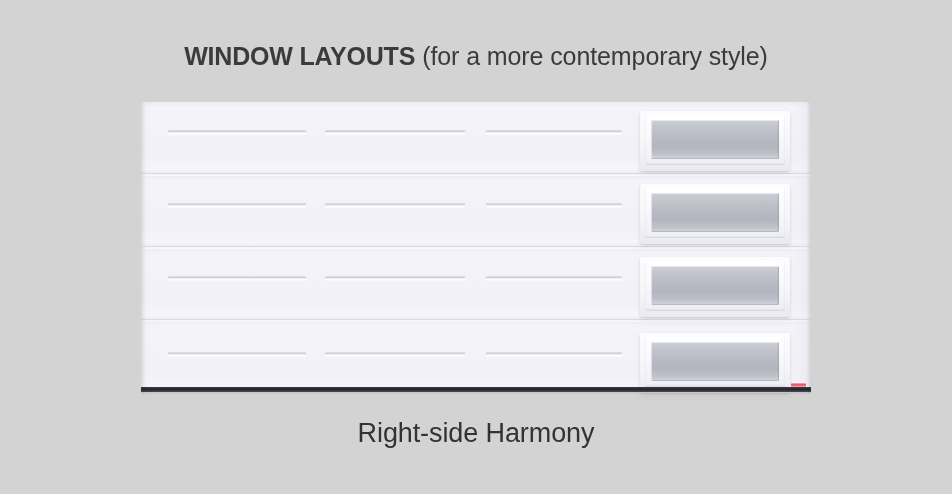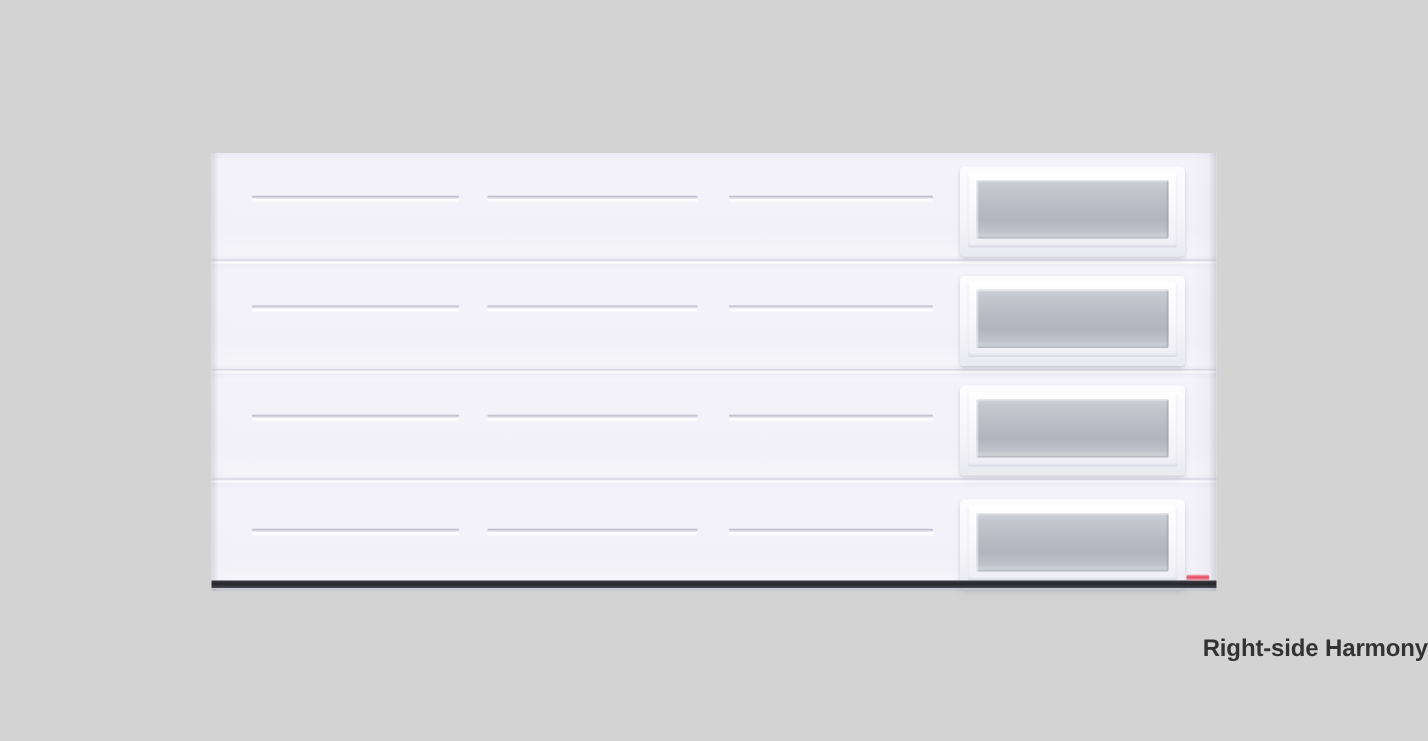--- a/index.html
+++ b/index.html
@@ -42,25 +42,25 @@
     font-weight: normal;
     letter-spacing: -0.1px;
   }
 
   
   .caption {
     position: absolute;
     left: 0;
     top: 418px;
     width: 952px;
-    text-align: right;
+    text-align: center;
     white-space: nowrap;
-    font-size: 16px;
+    font-size: 27px;
     line-height: 30px;
-    font-weight: bold;
+    font-weight: normal;
     color: #333333;
     letter-spacing: -0.1px;
   }
 
   
   .door {
     position: absolute;
     left: 141px;
     top: 102px;
     width: 670px;
@@ -222,20 +222,24 @@
        rgba(235,120,135,0.5) 100%);
     border-radius: 1px;
     z-index: 9;
   }
 </style>
 </head>
 <body>
 
 <div class="page">
 
+  <div class="heading">
+    <span class="strong">WINDOW LAYOUTS</span>
+    <span class="light">(for a more contemporary style)</span>
+  </div>
 
   <div class="door">
 
     <div class="panel p0">
       <div class="groove g1" style="top:28px"></div>
       <div class="groove g2" style="top:28px"></div>
       <div class="groove g3" style="top:28px"></div>
       <div class="window-wrap" style="top:13px">
         <div class="window-outer"></div>
         <div class="window-frame"></div>

